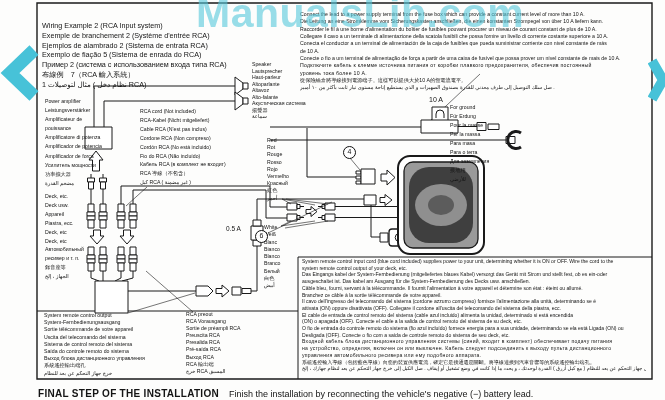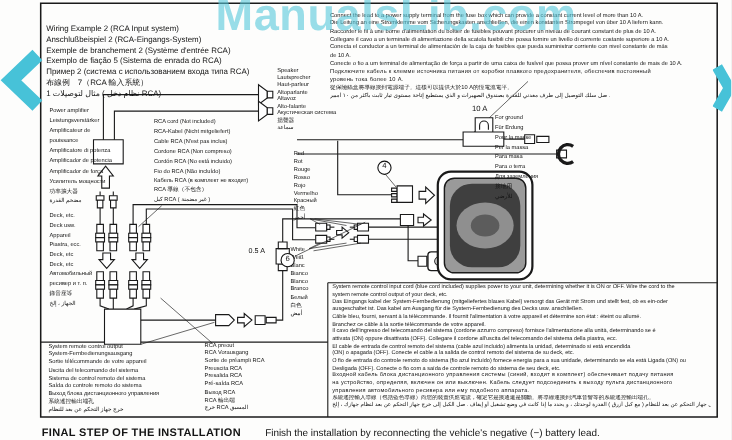--- a/index.html
+++ b/index.html
@@ -36,21 +36,21 @@
   .fuselabel{position:absolute;z-index:3;font-size:7px;}
   #f10{left:429px;top:96px;}
   #f05{left:226px;top:225px;font-size:6.5px;}
   .callout{position:absolute;z-index:3;width:11px;height:11px;border:1px solid #111;
            border-radius:50%;font-size:7px;text-align:center;line-height:10.5px;background:#fff;}
   #co4{left:343px;top:146px;}
   #co6{left:255px;top:230px;}
   
   #footer{left:38px;top:383px;width:624px;white-space:nowrap;}
   #footer .f-bold{font-size:10px;font-weight:bold;letter-spacing:.3px;margin-top:36px;}
-  #footer .f-text{font-size:9px;margin-left:22px;}
+  #footer .f-text{font-size:9px;margin-left:10px;}
   
   #watermark{position:absolute;left:196px;top:-10px;z-index:8;font-size:41px;font-weight:bold;
              color:rgba(85,200,219,.6);letter-spacing:.5px;pointer-events:none;white-space:nowrap;}
   .nav{position:absolute;z-index:9;}
   #nav-left{left:0;top:44px;}
   #nav-right{left:648px;top:56px;}
 </style>
 </head>
 <body>
 
@@ -251,22 +251,22 @@
   <svg class="nav" id="nav-left" width="42" height="58">
     <polyline points="34,6 10,29 34,52" stroke="#47c2d8" stroke-width="13" fill="none"></polyline>
   </svg>
   <svg class="nav" id="nav-right" width="17" height="48">
     <polyline points="4,5 15,24 4,43" stroke="#47c2d8" stroke-width="10" fill="none"></polyline>
   </svg>
   <div id="watermark">ManualsLib.com</div>
 
   <div class="txt" id="title">
       <div class="ln">Wiring Example 2 (RCA  Input system)</div>
-      <div class="ln">Anschlußbeispiel 2 (RCA-Eingangs-System)</div>
       <div class="ln">Exemple de branchement 2 (Système d'entrée  RCA)</div>
+      <div class="ln">Ejemplos de alambrado 2 (Sistema de entrata  RCA)</div>
       <div class="ln">Exemplo de fiação 5 (Sistema de enrada  do  RCA)</div>
       <div class="ln">Пример 2 (система с использованием входа типа RCA)</div>
       <div class="ln">布線例　7（RCA 輸入系統）</div>
       <div class="ln">مثال لتوصيلات 1 ( نظام دخل RCA)</div>
     </div>
   <div class="txt" id="instr-top">
       <div class="ln">Connect the lead to a power supply terminal from the fuse box which can provide a constant current level of more than 10 A.</div>
       <div class="ln">Die Leitung an eine Stromklemme vom Sicherungskasten anschließen, die einen konstanten Strompegel von über 10 A liefern kann.</div>
       <div class="ln">Raccorder le fil à une borne d'alimentation du boîtier de fusibles pouvant procurer un niveau de courant constant de plus de 10 A.</div>
       <div class="ln">Collegare il cavo a un terminale di alimentazione della scatola fusibili che possa fornire un livello di corrente costante superiore a 10 A.</div>

